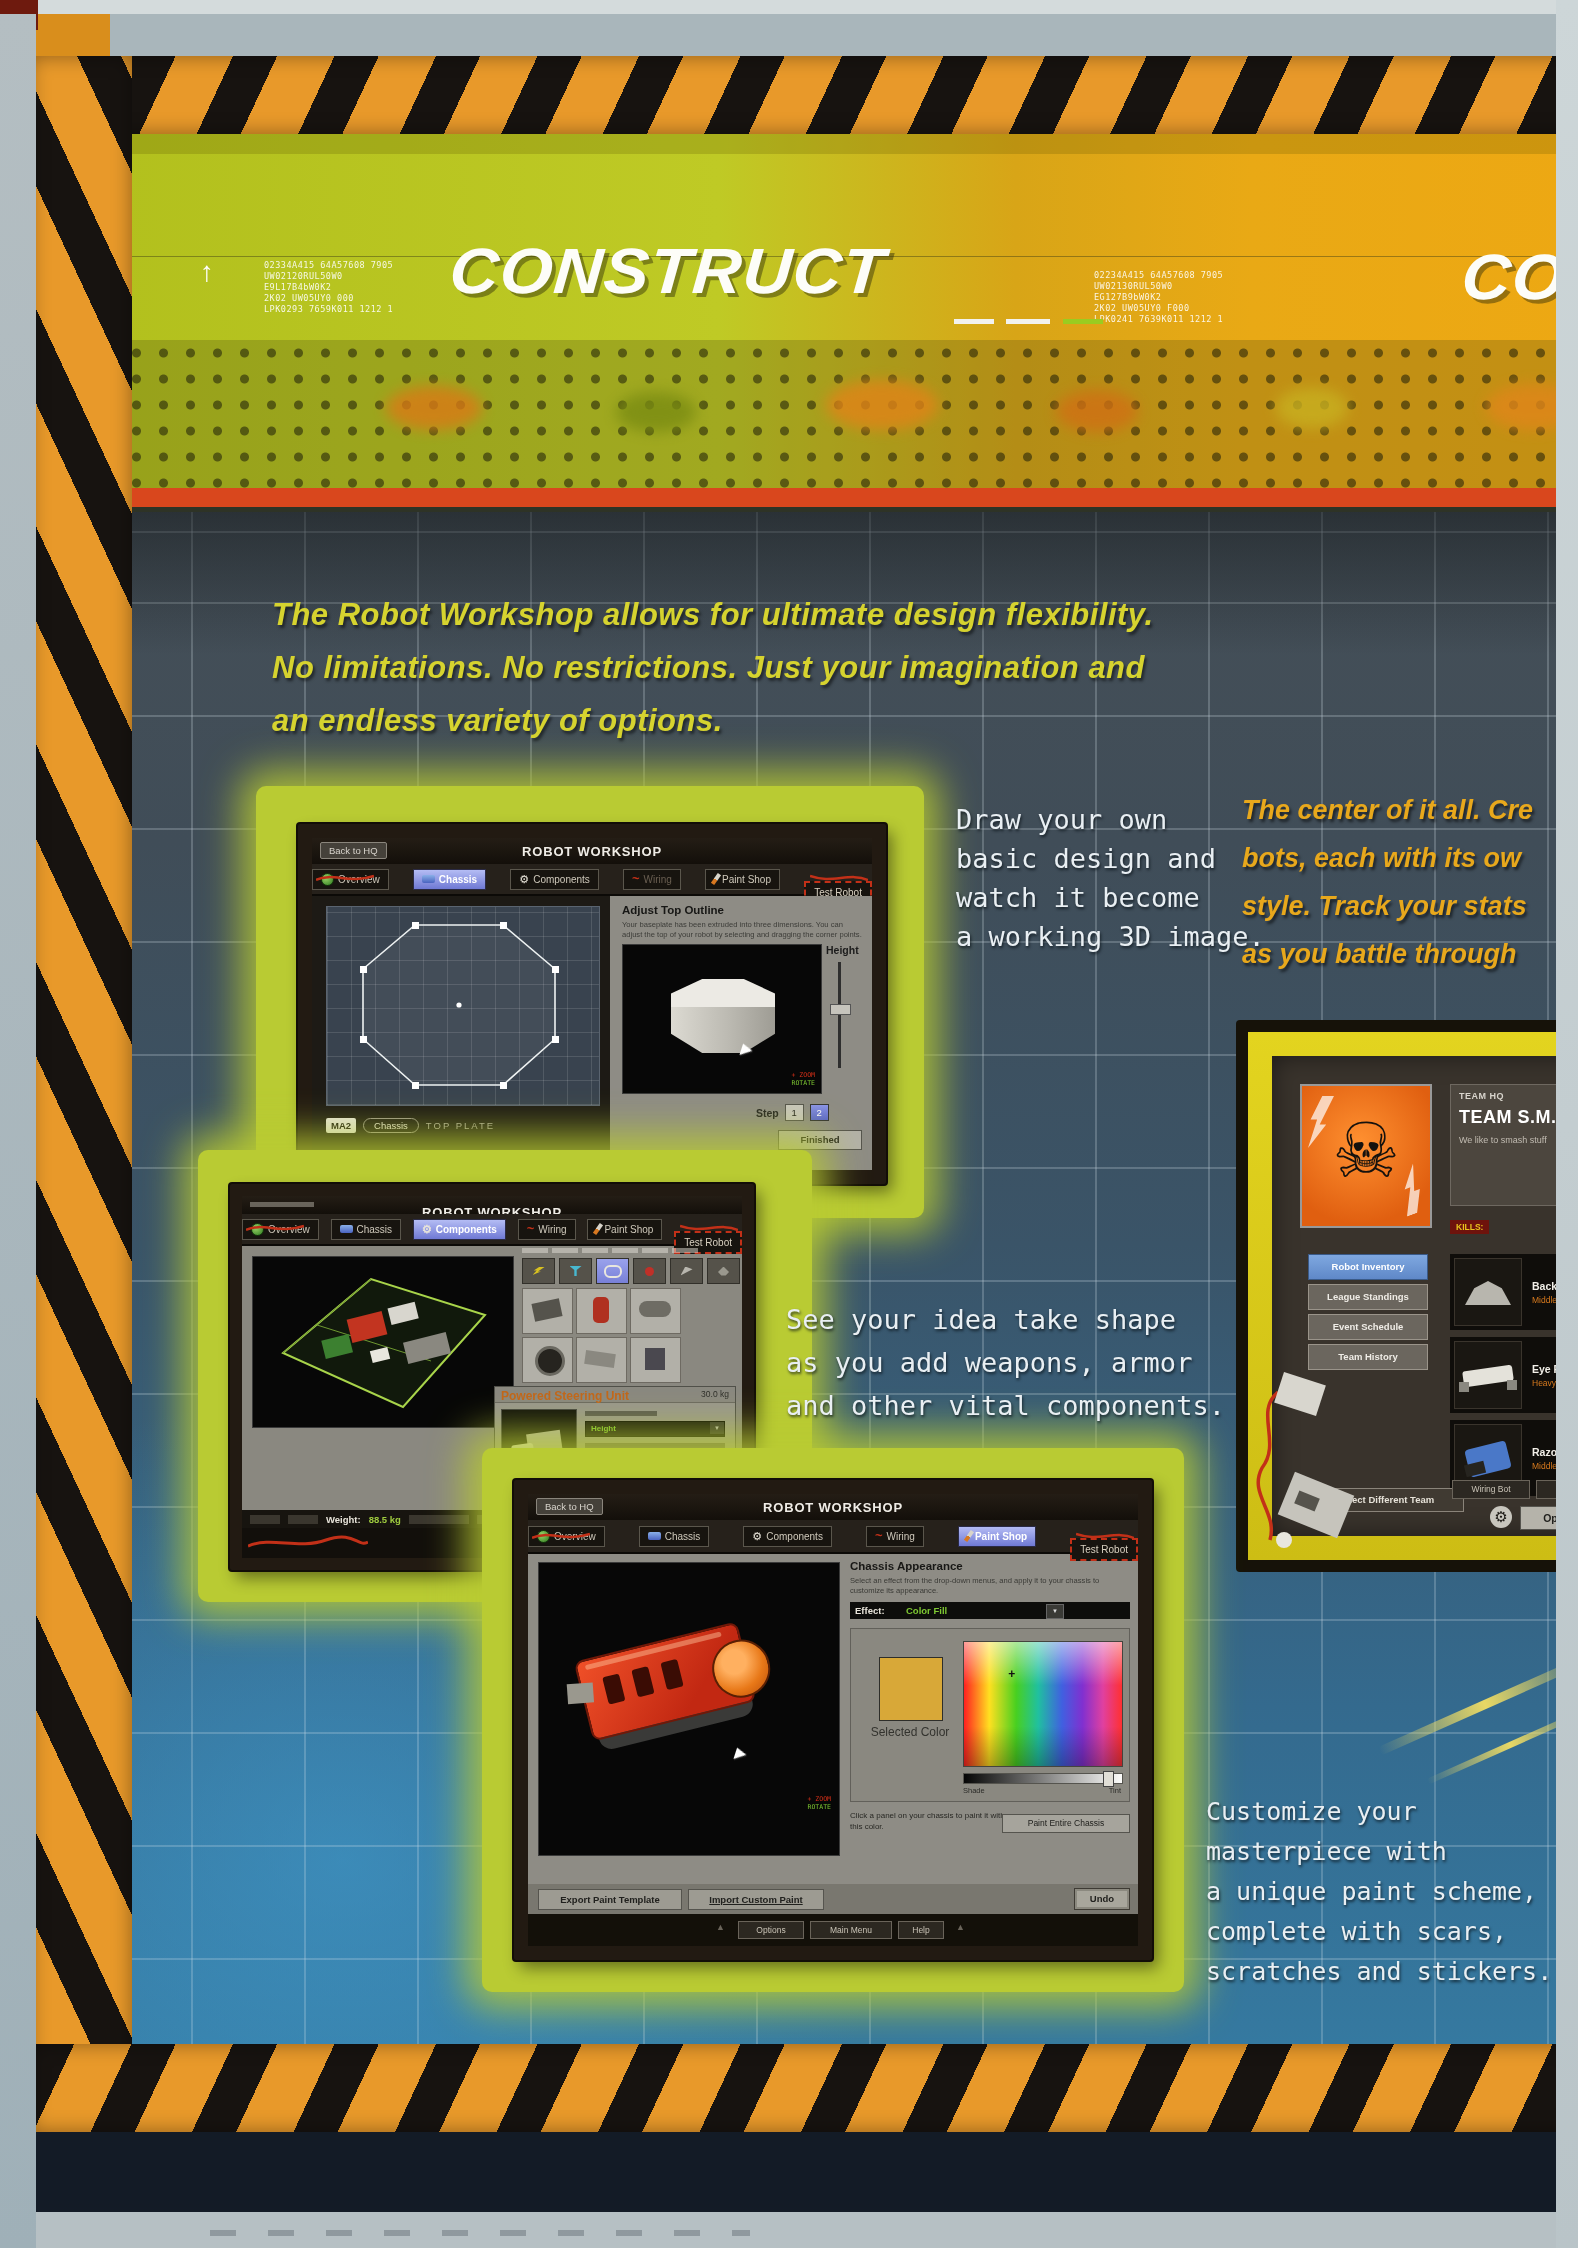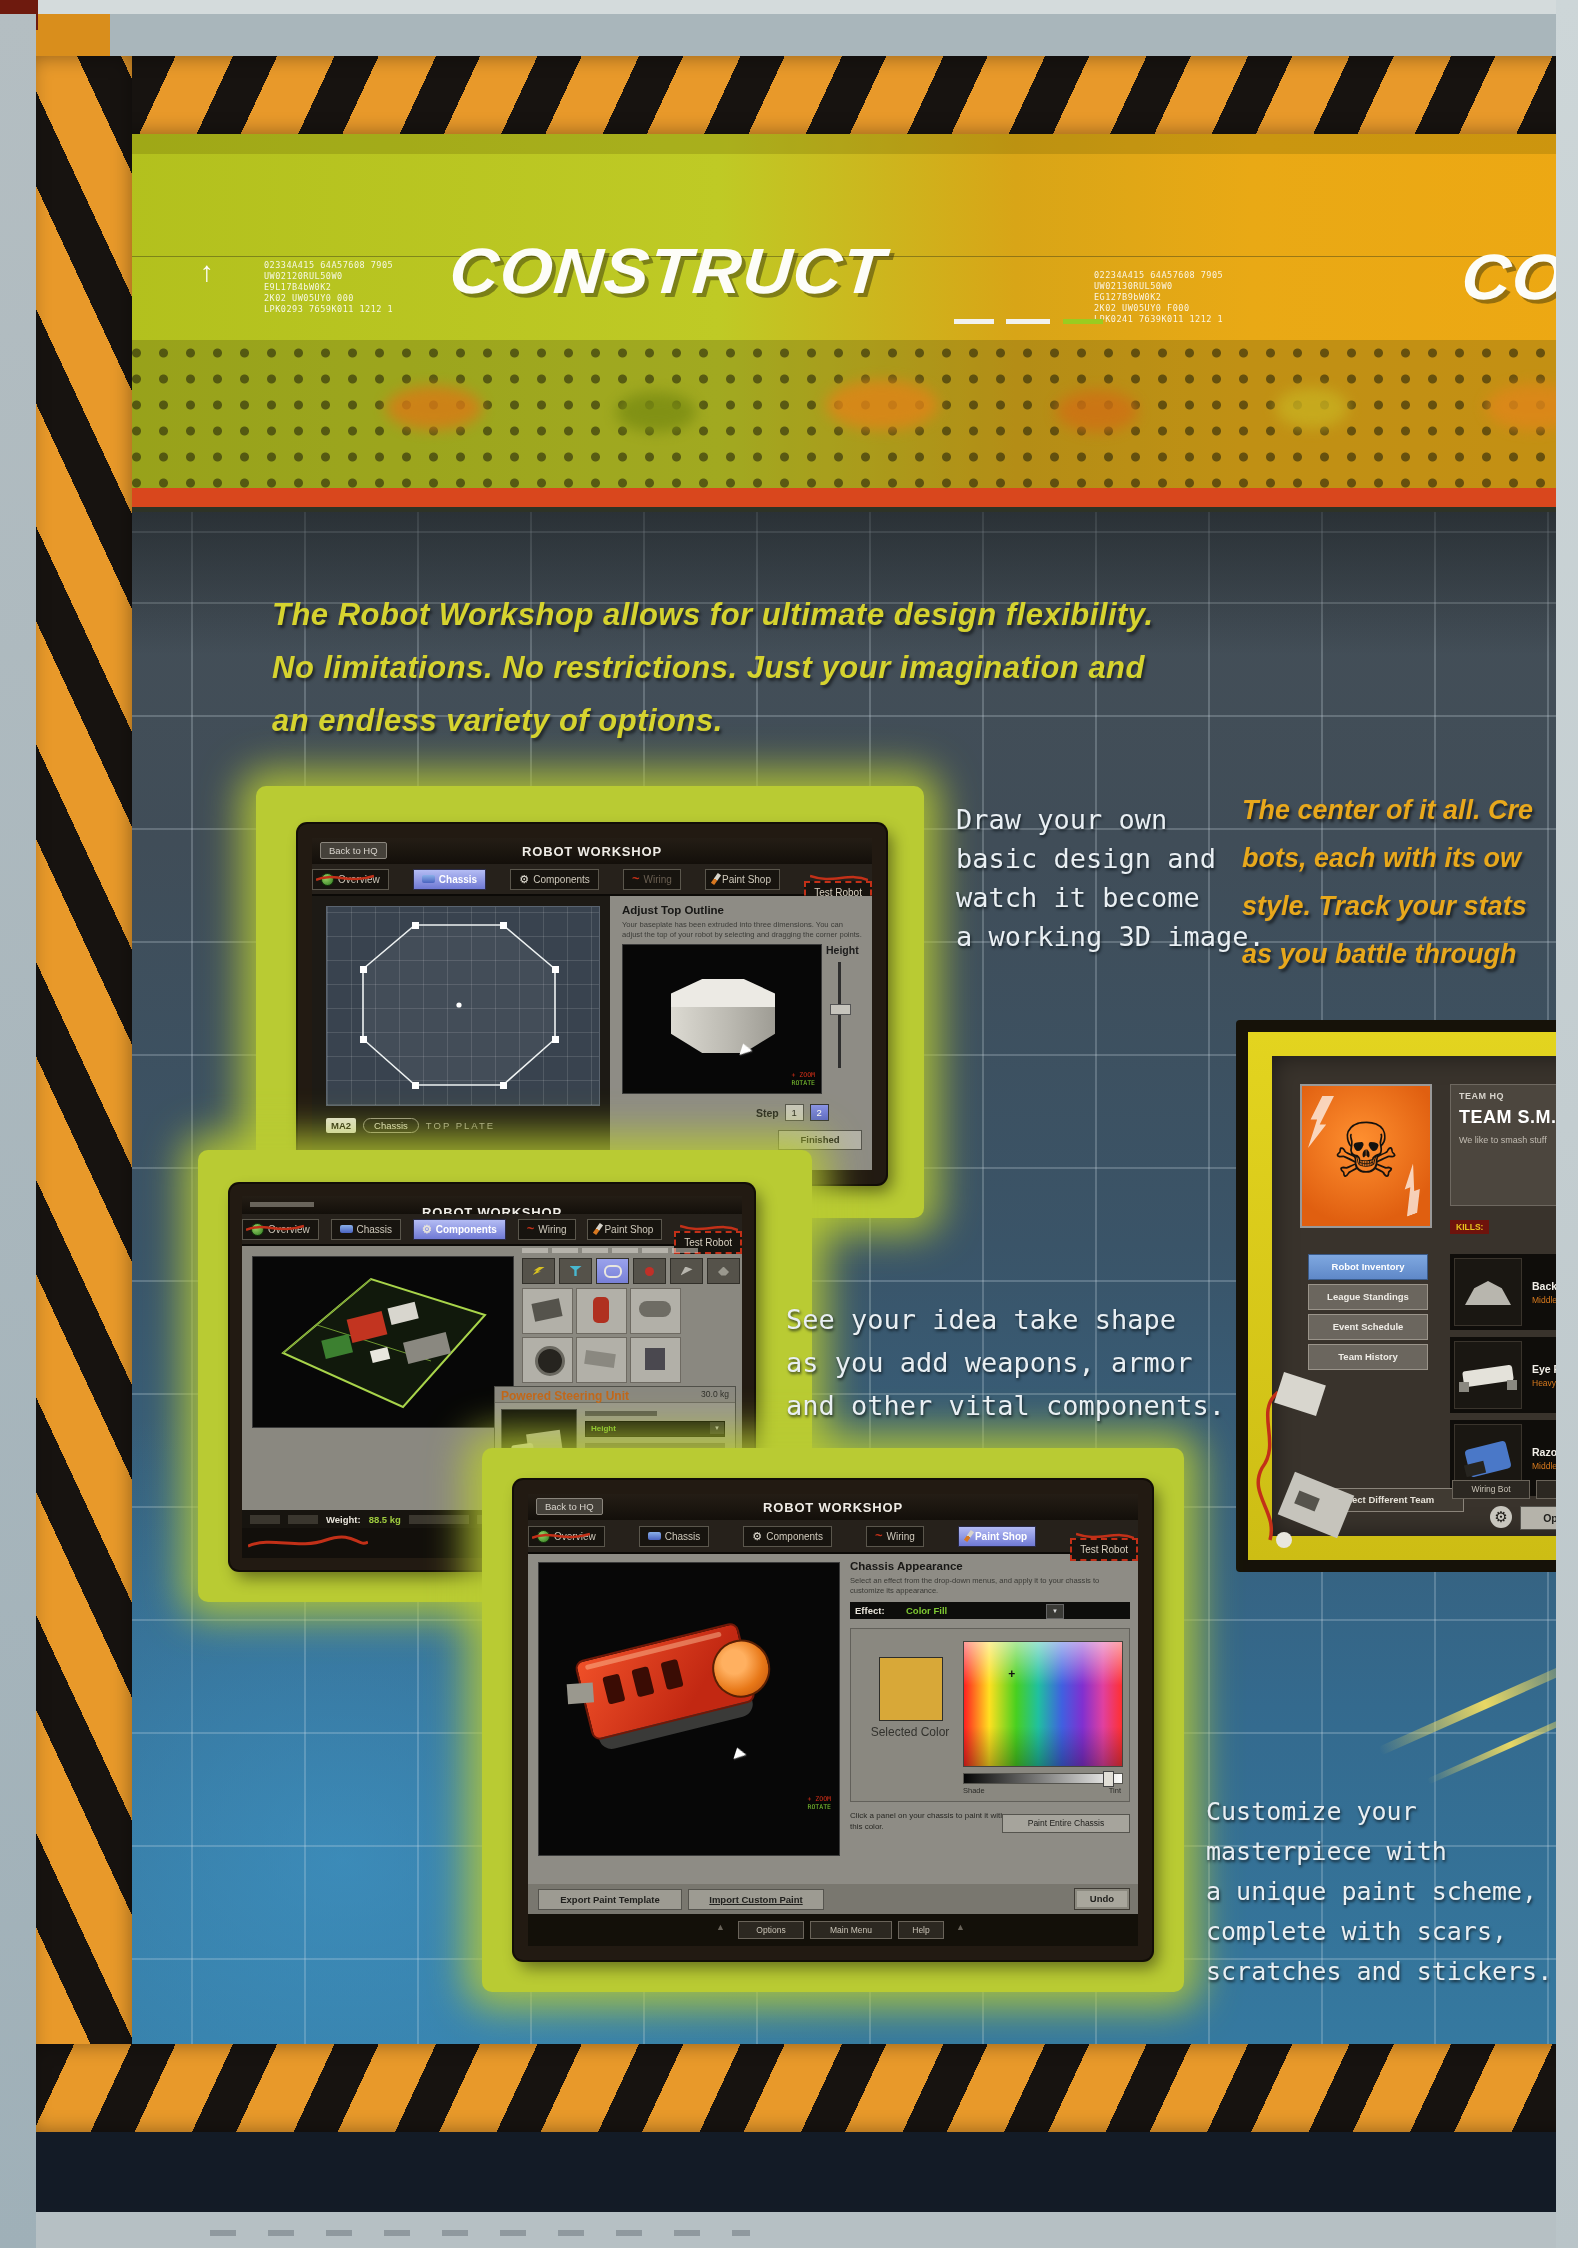--- a/index.html
+++ b/index.html
@@ -37,21 +37,21 @@
   
   .cap{font-family:"DejaVu Sans Mono",monospace;color:#e9eff3;z-index:5;
     text-shadow:1px 2px 3px rgba(8,16,22,.75);}
   .intro{font-weight:bold;font-style:italic;color:#d6d32f;font-size:31px;line-height:53px;
     z-index:5;text-shadow:2px 3px 3px rgba(0,0,0,.5);letter-spacing:.5px;}
   .capOrange{font-weight:bold;font-style:italic;color:#e8a81c;font-size:27px;line-height:48px;
     z-index:5;text-shadow:2px 3px 3px rgba(0,0,0,.55);white-space:nowrap;}
   
   .glow{background:#b9cb33;border-radius:10px;z-index:1;
     box-shadow:0 0 38px 16px rgba(185,203,51,.85);}
-  .shot{background:#221a12;border-radius:9px;box-shadow:0 0 0 2px #120d07,6px 8px 16px rgba(0,0,0,.45);}
+  .shot{background:#221a12;border-radius:2px;box-shadow:0 0 0 2px #120d07,6px 8px 16px rgba(0,0,0,.45);}
   .ui{position:absolute;background:#8e8c85;overflow:hidden;}
   .titlebar{position:absolute;left:0;right:0;height:26px;
     background:linear-gradient(#241d15,#130f0a);}
   .wstitle{position:absolute;left:0;right:0;top:6px;text-align:center;color:#efece6;
     font-weight:bold;font-size:13px;letter-spacing:.8px;}
   .backbtn{position:absolute;left:8px;top:4px;background:#45413a;border:1px solid #8a857c;
     color:#d8d4cc;font-size:9.5px;padding:2px 8px;border-radius:2px;}
   .tabbar{position:absolute;left:0;right:0;height:30px;background:#26211b;
     border-bottom:2px solid #0c0a07;display:flex;align-items:center;justify-content:space-between;gap:5px;}
   .tab{display:flex;align-items:center;gap:4px;background:#17140f;border:1px solid #5a564c;

